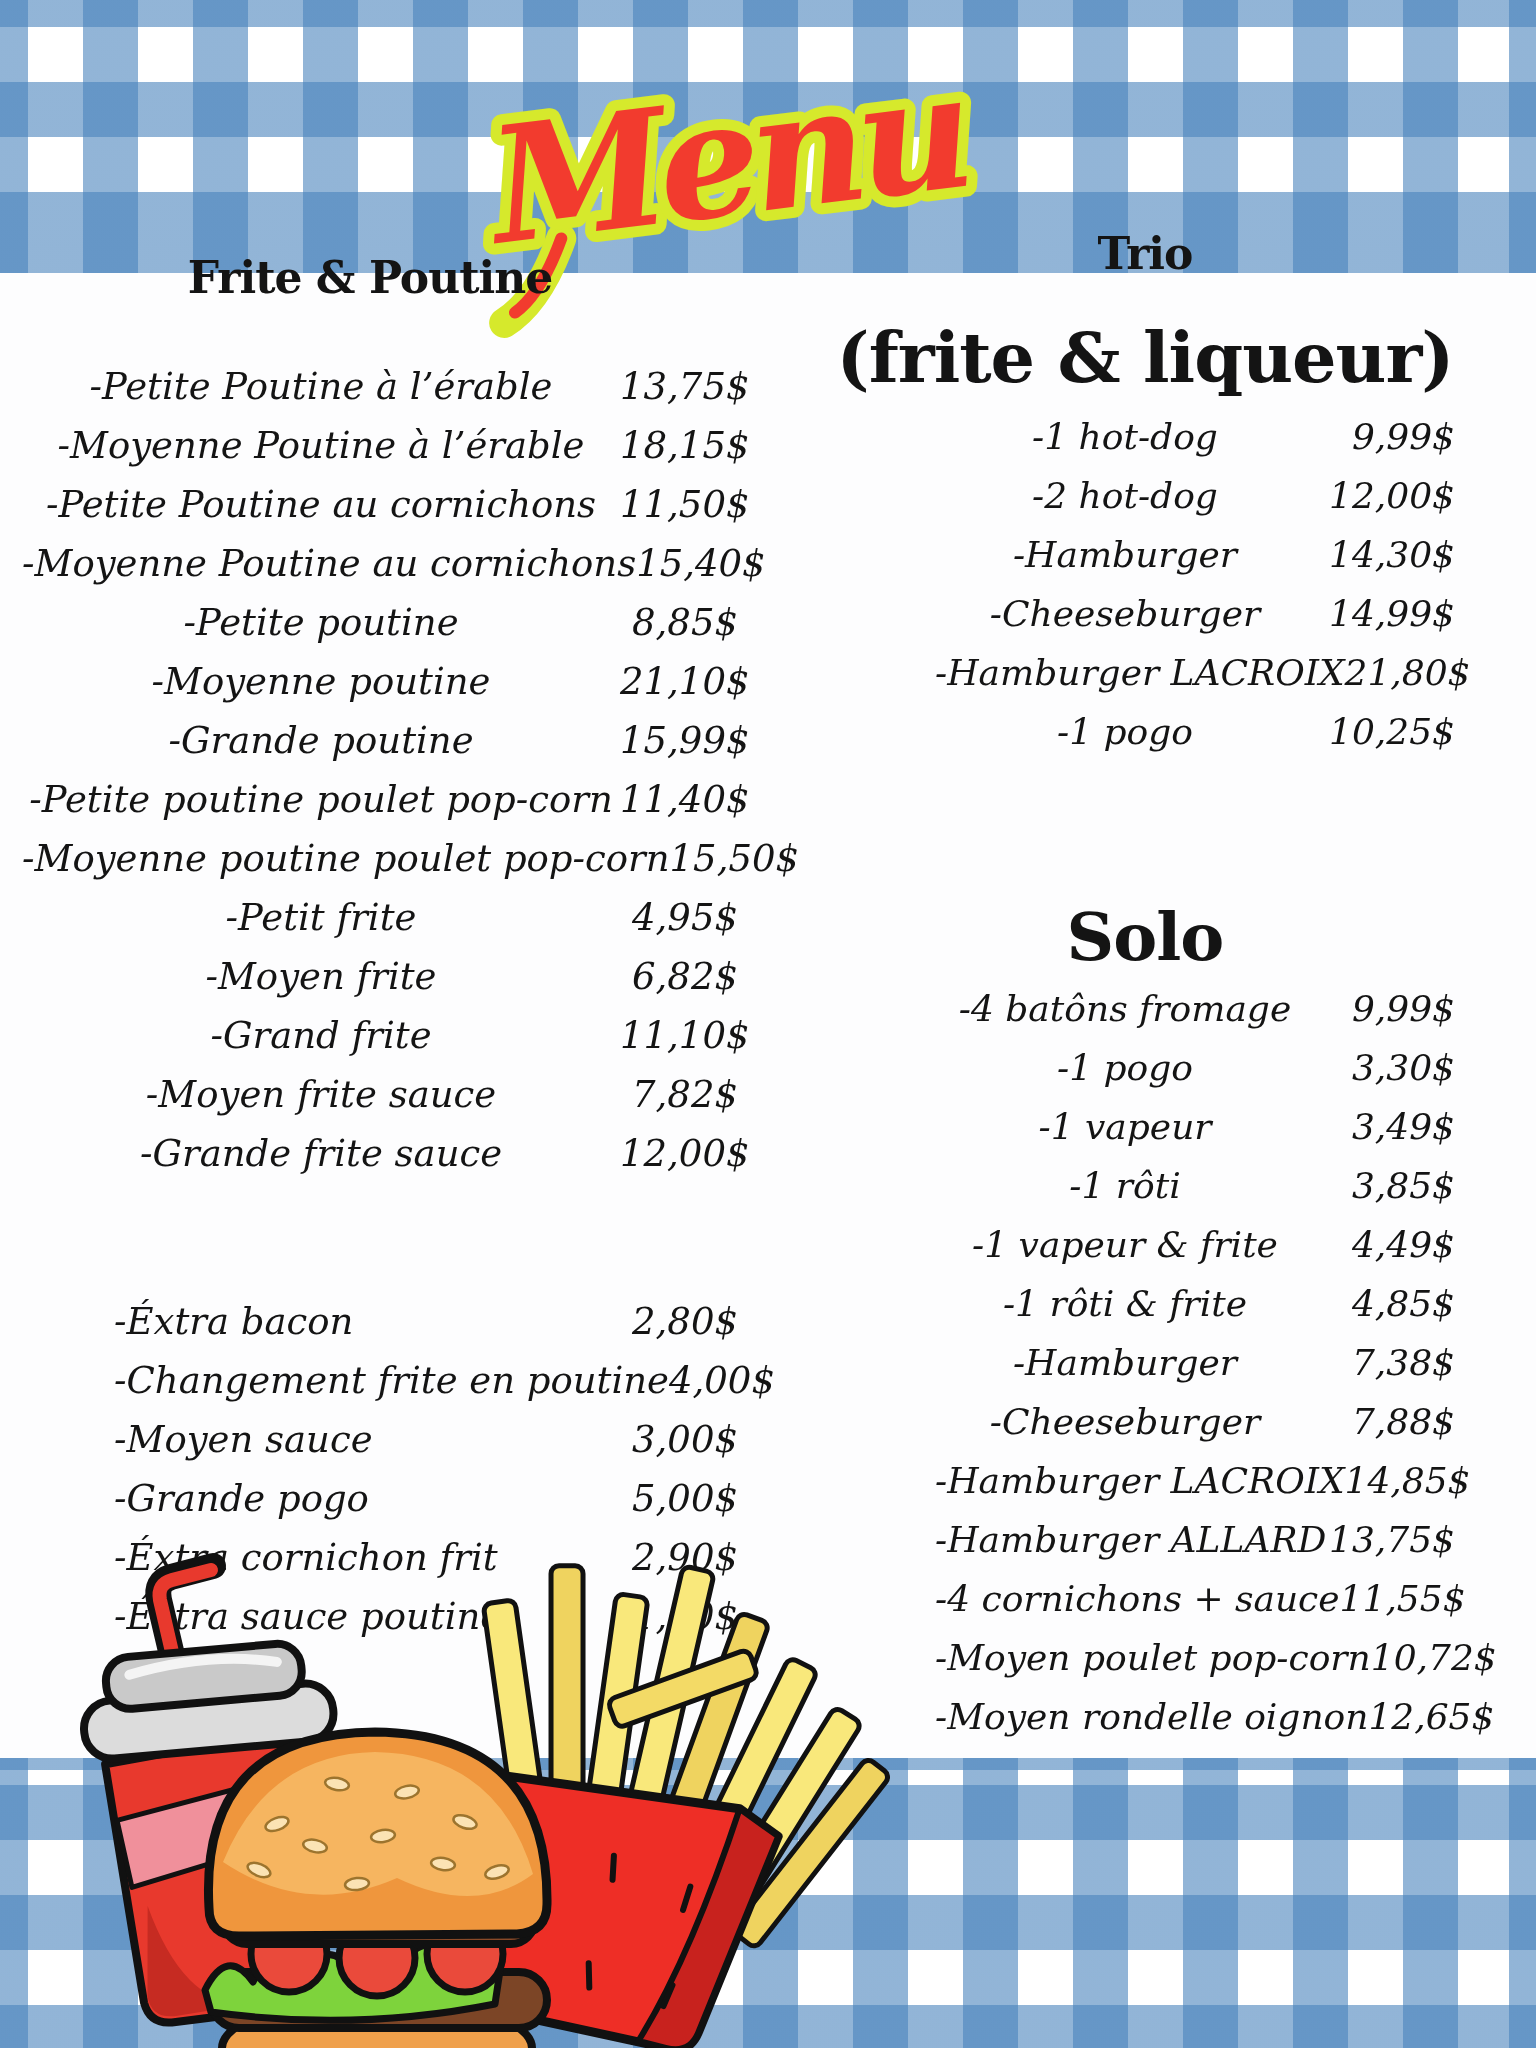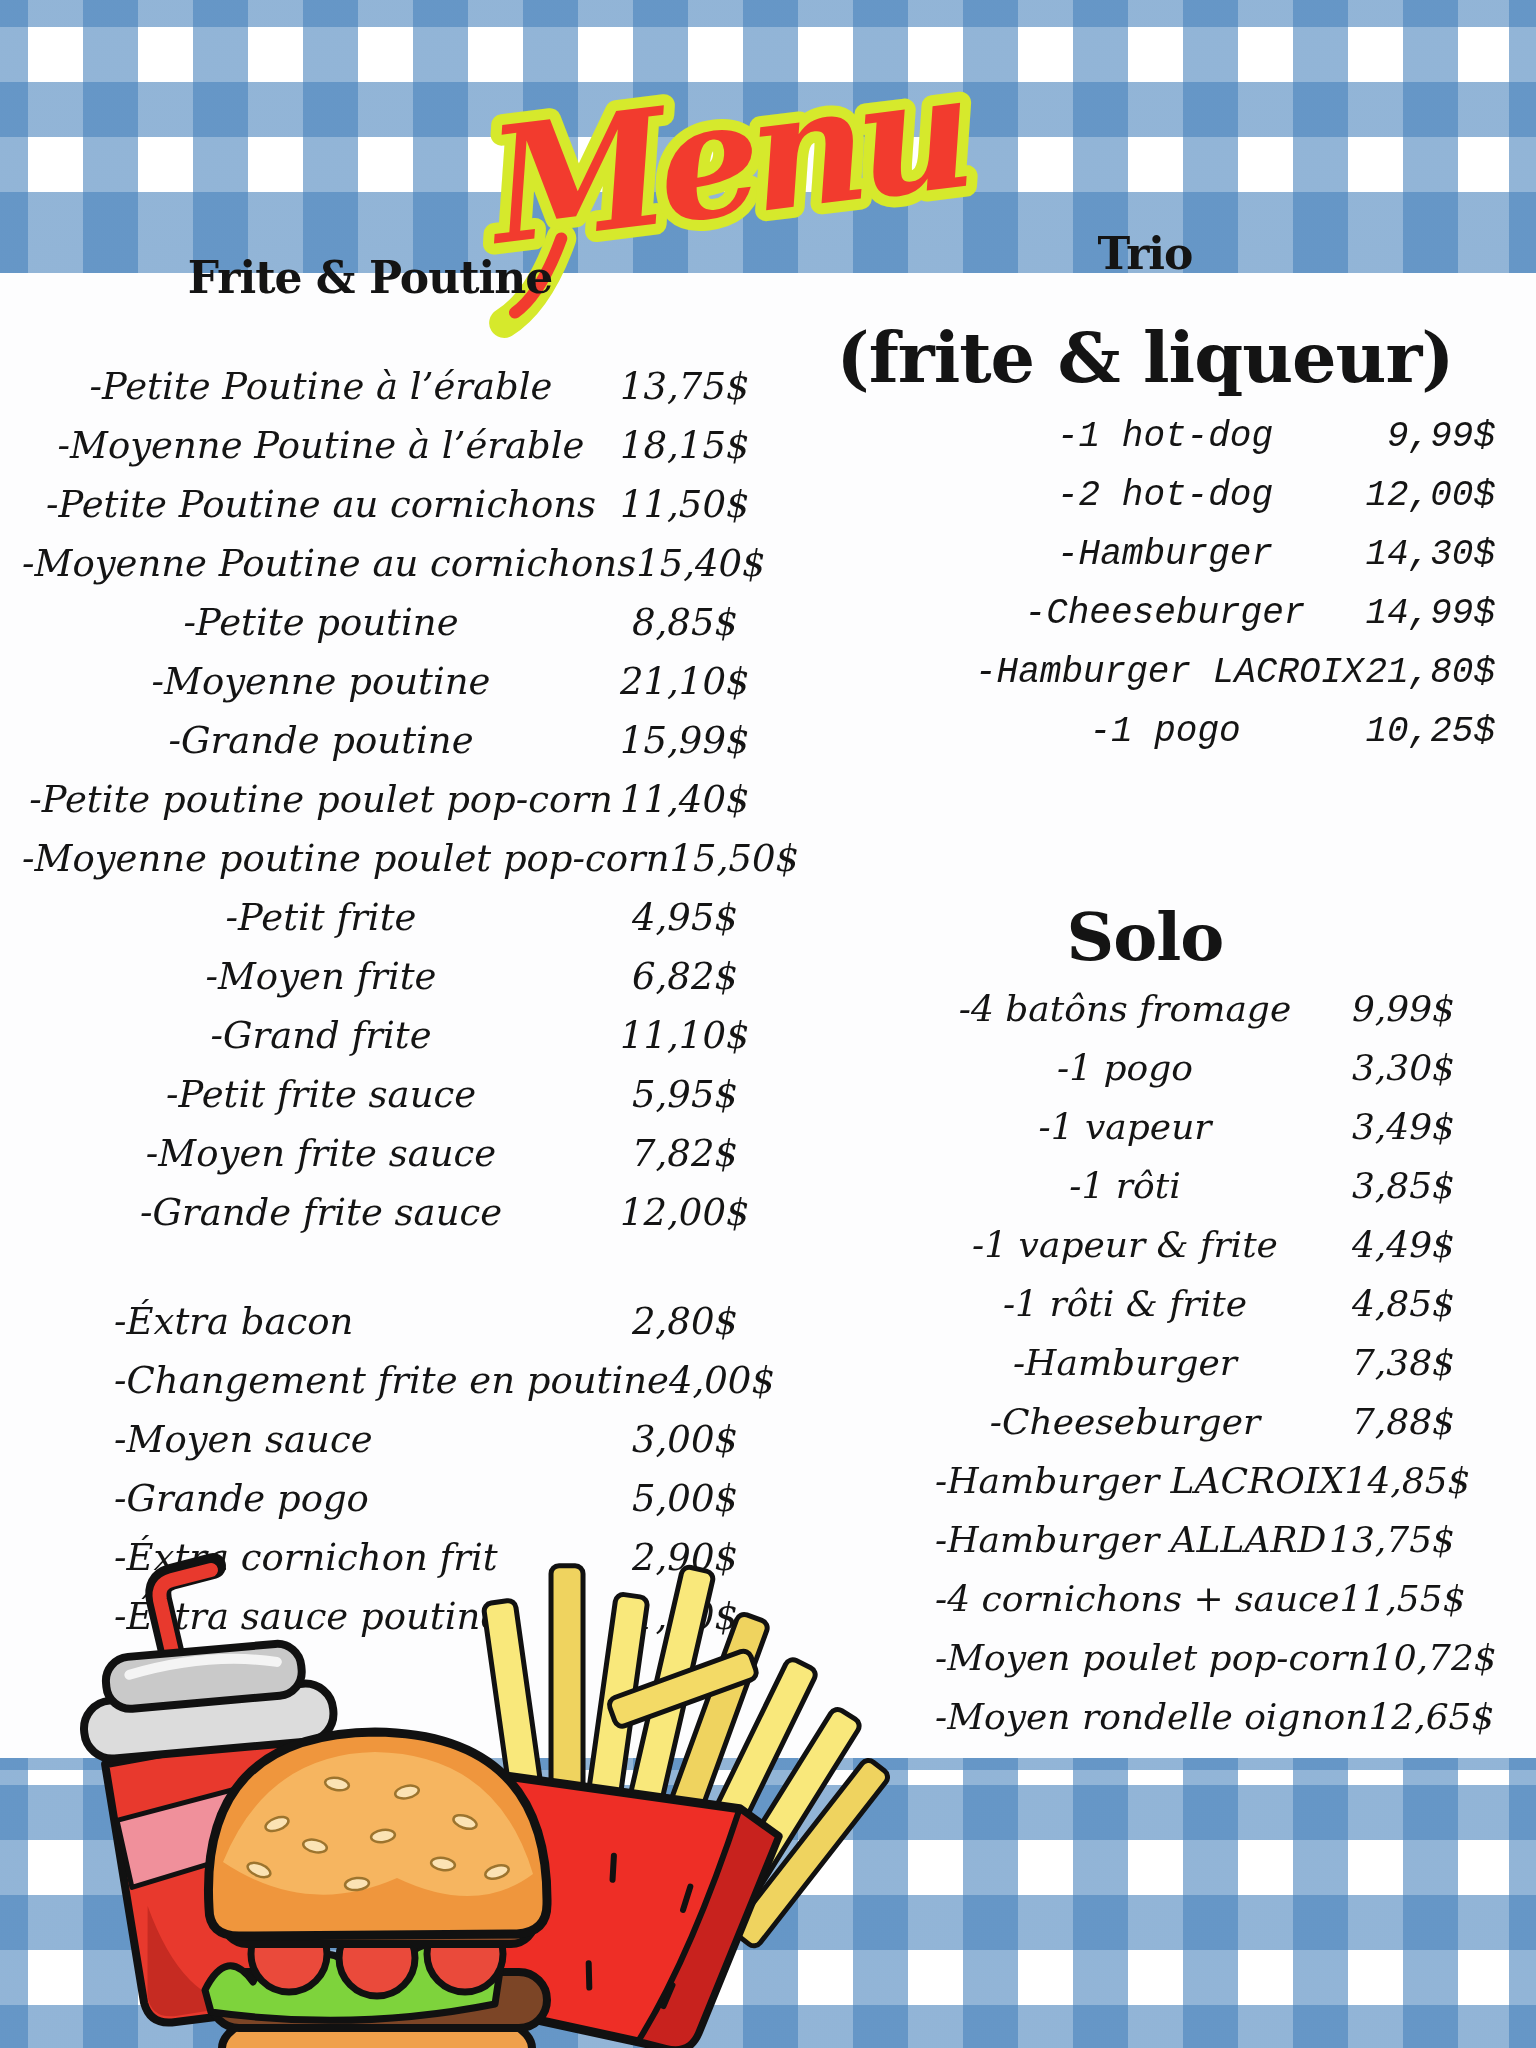--- a/index.html
+++ b/index.html
@@ -20,21 +20,21 @@
   .hd-solo{left:810px;top:898px;width:670px;font-size:66px;}
   
   .list{position:absolute;}
   .row{display:flex;align-items:flex-start;height:59px;}
   .nm{flex:1;text-align:center;font-style:italic;font-size:37px;white-space:nowrap;}
   .pr{text-align:right;font-style:italic;font-size:37px;white-space:nowrap;}
   .list-fp1{left:22px;top:365px;width:716px;}
   .list-fp2{left:22px;top:1300px;width:716px;}
   .list-fp1 .pr,.list-fp2 .pr{width:118px;}
   .list-fp2 .nm{text-align:left;padding-left:92px;}
-  .list-trio{left:860px;top:416px;width:635px;font-family:Liberation Mono, monospace;}
+  .list-trio{left:820px;top:416px;width:635px;}
   .list-solo{left:820px;top:988px;width:635px;}
   .list-trio .nm,.list-solo .nm{padding-left:115px;font-size:36px;}
   .list-trio .pr,.list-solo .pr{width:140px;font-size:36px;}
   
   .title-svg{position:absolute;left:468px;top:8px;width:430px;height:310px;overflow:visible;}
   .illu{position:absolute;left:25px;top:1550px;width:910px;height:498px;overflow:visible;}
 </style>
 </head>
 <body>
 
@@ -94,24 +94,20 @@
         <span class="nm">-Petit frite</span>
         <span class="pr">4,95$</span>
       </div>
     <div class="row">
         <span class="nm">-Moyen frite</span>
         <span class="pr">6,82$</span>
       </div>
     <div class="row">
         <span class="nm">-Grand frite</span>
         <span class="pr">11,10$</span>
-      </div>
-    <div class="row">
-        <span class="nm">-Petit frite sauce</span>
-        <span class="pr">5,95$</span>
       </div>
     <div class="row">
         <span class="nm">-Moyen frite sauce</span>
         <span class="pr">7,82$</span>
       </div>
     <div class="row">
         <span class="nm">-Grande frite sauce</span>
         <span class="pr">12,00$</span>
       </div>
   </div>

